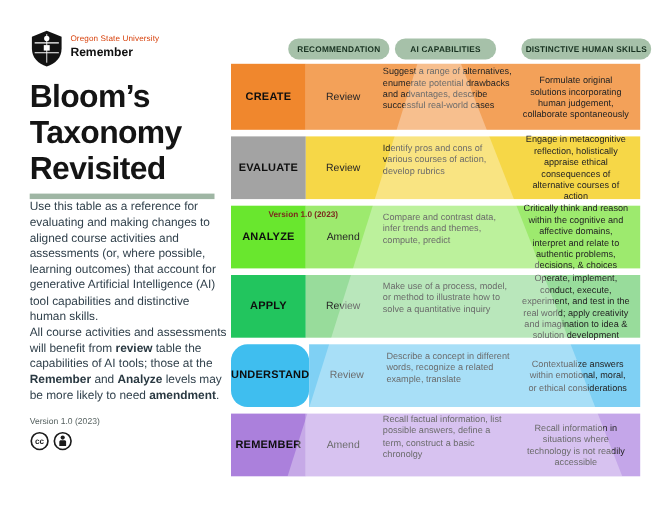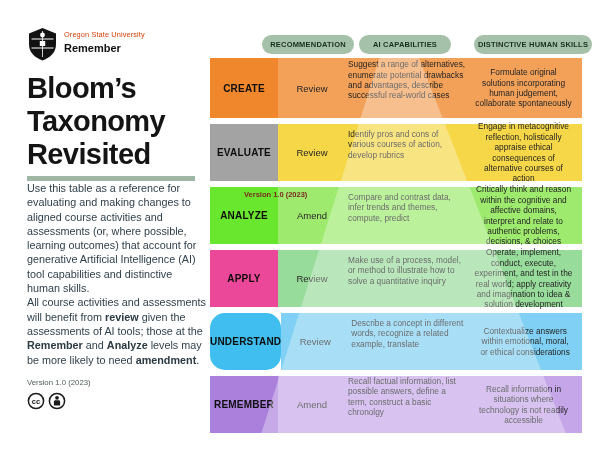--- a/index.html
+++ b/index.html
@@ -69,21 +69,21 @@
         <div class="logo-univ" style="color: rgb(215, 63, 9);">Oregon State University</div>
         <div class="logo-unit">Remember</div>
       </div>
     </div>
 
     <h1 class="title">Bloom’s Taxonomy Revisited</h1>
     <div class="title-rule" style="background: rgb(159, 182, 164);"></div>
 
     <p class="body-text">Use this table as a reference for evaluating and making changes to aligned course activities and assessments (or, where possible, learning outcomes) that account for generative Artificial Intelligence (AI) tool capabilities and distinctive human skills.</p>
 
-    <p class="body-text"><span>All course activities and assessments will benefit from </span><strong>review</strong><span> given the assessments of AI tools; those at the </span><strong>Remember</strong><span> and </span><strong>Analyze</strong><span> levels may be more likely to need </span><strong>amendment</strong><span>.</span></p>
+    <p class="body-text"><span>All course activities and assessments will benefit from </span><strong>review</strong><span> table the capabilities of AI tools; those at the </span><strong>Remember</strong><span> and </span><strong>Analyze</strong><span> levels may be more likely to need </span><strong>amendment</strong><span>.</span></p>
 
     <div class="version-label">Version 1.0 (2023)</div>
 
     <div class="cc-icons">
       <svg width="18" height="18" viewBox="0 0 18 18">
         <circle cx="9" cy="9" r="7.6" fill="none" stroke="#1b1b1b" stroke-width="1.5"></circle>
         <text x="9" y="12" font-size="7.5" font-weight="bold" text-anchor="middle" fill="#1b1b1b" font-family="Liberation Sans, sans-serif">cc</text>
       </svg>
       <svg width="18" height="18" viewBox="0 0 18 18">
         <circle cx="9" cy="9" r="7.6" fill="none" stroke="#1b1b1b" stroke-width="1.5"></circle>
@@ -126,21 +126,21 @@
         <div class="row-note" style="color: rgb(123, 42, 30);">Version 1.0 (2023)</div>
         <div class="cell-level" style="background: rgb(105, 231, 46);">ANALYZE</div>
         <div class="cell-band" style="background: rgb(157, 234, 110);">
           <div class="cell-rec">Amend</div>
           <div class="cell-ai">Compare and contrast data, infer trends and themes, compute, predict</div>
           <div class="cell-human">Critically think and reason within the cognitive and affective domains, interpret and relate to authentic problems, decisions, &amp; choices</div>
         </div>
       </div>
 
       <div class="row">
-        <div class="cell-level" style="background: #ec4899;">APPLY</div>
+        <div class="cell-level" style="background: #22c55e;">APPLY</div>
         <div class="cell-band" style="background: rgb(152, 220, 155);">
           <div class="cell-rec">Review</div>
           <div class="cell-ai">Make use of a process, model, or method to illustrate how to solve a quantitative inquiry</div>
           <div class="cell-human">Operate, implement, conduct, execute, experiment, and test in the real world; apply creativity and imagination to idea &amp; solution development</div>
         </div>
       </div>
 
       <div class="row">
         <div class="cell-level" style="background: rgb(63, 190, 239); border-radius: 15px;">UNDERSTAND</div>
         <div class="cell-band" style="background: rgb(127, 208, 244);">

